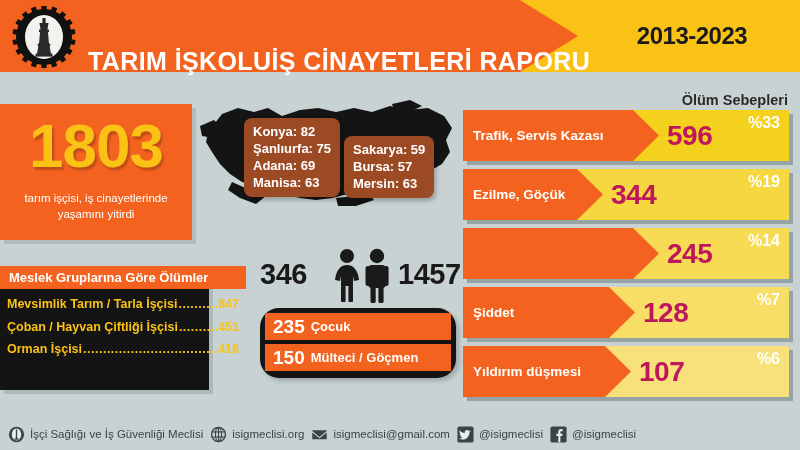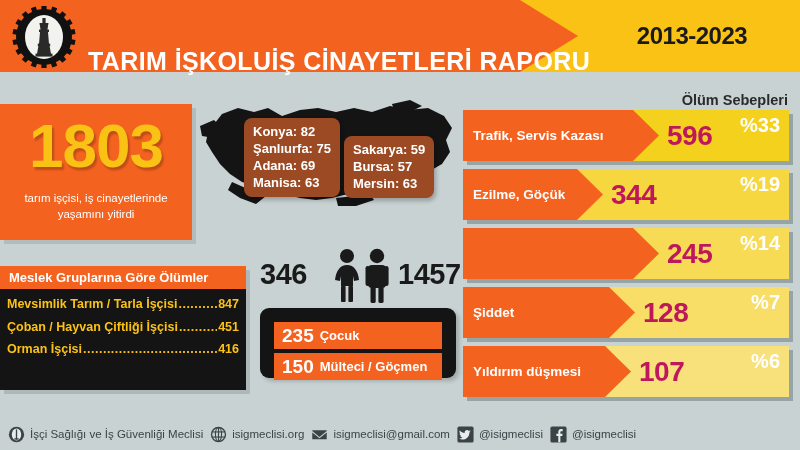--- a/index.html
+++ b/index.html
@@ -65,21 +65,21 @@
     padding: 5px 9px 6px 9px; box-shadow: 2px 3px 4px rgba(0,0,0,0.25);
   }
   .city-card .row {
     color: #ffffff; font-size: 13px; font-weight: bold; line-height: 17px; white-space: nowrap;
   }
   .card-a { left: 48px; top: 32px; }
   .card-b { left: 148px; top: 50px; }
 
   
   .occ-box {
-    position: absolute; left: 0; top: 266px; width: 246px; height: 124px;
+    position: absolute; left: 0; top: 266px; width: 209px; height: 124px;
     background: #141414; box-shadow: 4px 4px 0 rgba(0,0,0,0.12);
   }
   .occ-head {
     position: absolute; left: 0; top: 0; width: 246px; height: 23px;
     background: #f4621f; color: #ffffff; font-weight: bold; font-size: 13px;
     display: flex; align-items: center; padding-left: 9px;
   }
   .occ-list { position: absolute; left: 7px; top: 27px; width: 232px; }
   .occ-row {
     display: flex; align-items: baseline; color: #fbc216;
@@ -98,21 +98,21 @@
     position: absolute; top: 10px; color: #1a1a1a; font-size: 29px; font-weight: bold;
     letter-spacing: -0.5px;
   }
   .g-female { left: 2px; }
   .g-male { left: 140px; }
   .g-icons { position: absolute; left: 72px; top: 0; }
 
   
   .cm-box {
     position: absolute; left: 260px; top: 308px; width: 196px; height: 70px;
-    background: #141414; border-radius: 9px; padding: 14px;
+    background: #141414; border-radius: 19px; padding: 5px;
     box-shadow: 3px 3px 4px rgba(0,0,0,0.20);
   }
   .cm-row {
     height: 27px; background: #f4621f; display: flex; align-items: center;
     padding-left: 8px; margin-bottom: 4px;
   }
   .cm-row:last-child { margin-bottom: 0; }
   .cm-num { color: #ffffff; font-size: 19px; font-weight: bold; margin-right: 6px; }
   .cm-lbl { color: #ffffff; font-size: 13px; font-weight: bold; }
 
@@ -134,21 +134,21 @@
     position: absolute; left: 10px; top: 0; height: 100%;
     display: flex; align-items: center; color: #ffffff;
     font-size: 13.5px; font-weight: bold; white-space: nowrap; z-index: 3;
   }
   .bar-value {
     position: absolute; top: 0; height: 100%; display: flex; align-items: center;
     color: #be185d; font-size: 28px; font-weight: bold; letter-spacing: -0.5px; z-index: 3;
   }
   .bar-pct {
     position: absolute; right: 9px; top: 4px;
-    color: #ffffff; font-size: 20px; font-weight: bold; z-index: 3;
+    color: #ffffff; font-size: 16px; font-weight: bold; z-index: 3;
   }
 
   
   .footer {
     position: absolute; left: 0; top: 418px; width: 800px; height: 32px;
     display: flex; align-items: center; padding-left: 8px; gap: 7px;
   }
   .f-item { display: flex; align-items: center; gap: 5px; }
   .f-txt { color: #3a4448; font-size: 11.5px; white-space: nowrap; }
   .f-ico { width: 17px; height: 17px; flex: 0 0 auto; }

